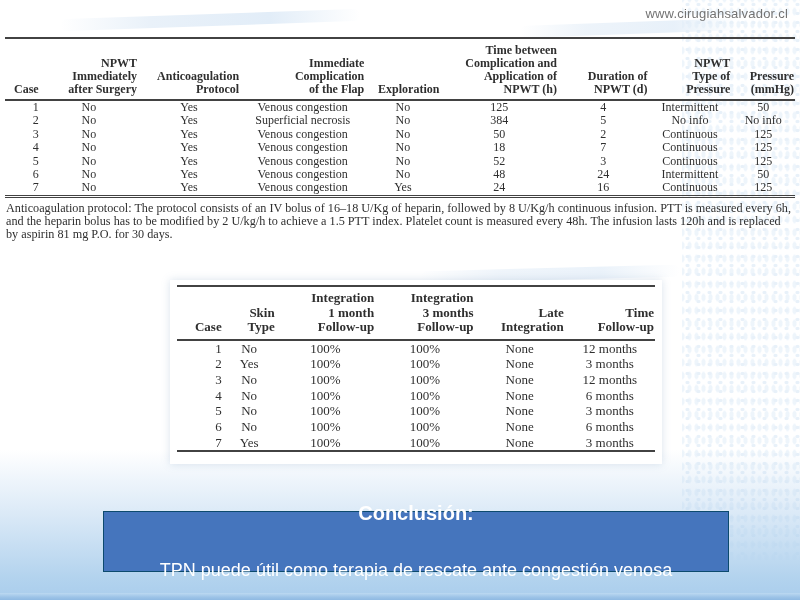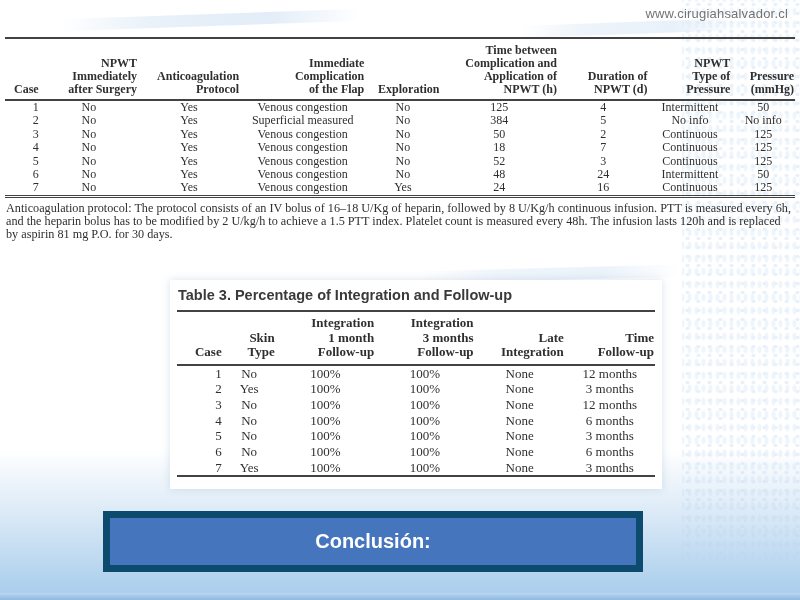--- a/index.html
+++ b/index.html
@@ -48,22 +48,22 @@
     padding:5px 7px 12px 7px;box-sizing:border-box;box-shadow:0 0 8px rgba(120,150,185,.28);}
   .t3title{font-size:14.5px;margin:2px 0 7px 1px;}
   .t3 thead tr{border-top:2px solid #424242;border-bottom:2px solid #424242;}
   .t3 tbody{border-bottom:2px solid #424242;}
   .t3 th{font-size:13px;line-height:14.5px;padding:4px 1px 4px;}
   .t3 td{font-size:13px;line-height:15.7px;padding:0 1px;}
   .t3 .c0{width:9%;} .t3 .c1{width:11%;} .t3 .c2{width:21%;} .t3 .c3{width:21%;}
   .t3 .c4{width:19%;} .t3 .c5{width:19%;}
 
   
-  .conclusion{position:absolute;left:103px;top:511px;width:540px;height:61px;z-index:3;
-    background:#4575bd;border:7px solid #0c4a6e;box-sizing:border-box;
+  .conclusion{position:absolute;left:103px;top:511px;width:626px;height:61px;z-index:3;
+    background:#4575bd;border:1px solid #0c4a6e;box-sizing:border-box;
     display:flex;flex-direction:column;justify-content:center;gap:32px;}
   .c-head{font-size:20px;font-weight:bold;color:#ffffff;text-align:center;line-height:25px;}
   .c-body{font-size:18px;color:#ffffff;text-align:center;line-height:25px;}
 </style>
 </head>
 <body>
 
 <div class="slide">
 
   <div class="bg-right-fade"></div>
@@ -112,21 +112,21 @@
             <td class="c4">No</td>
             <td class="c5">125</td>
             <td class="c6">4</td>
             <td class="c7">Intermittent</td>
             <td class="c8">50</td>
           </tr>
           <tr>
             <td class="c0">2</td>
             <td class="c1">No</td>
             <td class="c2">Yes</td>
-            <td class="c3">Superficial measured</td>
+            <td class="c3">Superficial necrosis</td>
             <td class="c4">No</td>
             <td class="c5">384</td>
             <td class="c6">5</td>
             <td class="c7">No info</td>
             <td class="c8">No info</td>
           </tr>
           <tr>
             <td class="c0">3</td>
             <td class="c1">No</td>
             <td class="c2">Yes</td>
@@ -180,21 +180,20 @@
             <td class="c6">16</td>
             <td class="c7">Continuous</td>
             <td class="c8">125</td>
           </tr>
         </tbody>
     </table>
     <p class="footnote">Anticoagulation protocol: The protocol consists of an IV bolus of 16–18 U/Kg of heparin, followed by 8 U/Kg/h continuous infusion. PTT is measured every 6h, and the heparin bolus has to be modified by 2 U/kg/h to achieve a 1.5 PTT index. Platelet count is measured every 48h. The infusion lasts 120h and is replaced by aspirin 81 mg P.O. for 30 days.</p>
   </section>
 
   <section class="scan scan3">
-    <h2 class="scan-title t3title">Table 3. Percentage of Integration and Follow-up</h2>
     <table class="tbl t3">
       <thead>
           <tr>
             <th class="c0">Case</th>
             <th class="c1">Skin
 Type</th>
             <th class="c2">Integration
 1 month
 Follow-up</th>
             <th class="c3">Integration
@@ -262,15 +261,16 @@
             <td class="c3">100%</td>
             <td class="c4">None</td>
             <td class="c5">3 months</td>
           </tr>
         </tbody>
     </table>
   </section>
 
   <div class="conclusion">
     <div class="c-head">Conclusión:</div>
+    <div class="c-body">TPN puede útil como terapia de rescate ante congestión venosa</div>
   </div>
 
 </div>
 
 </body></html>

